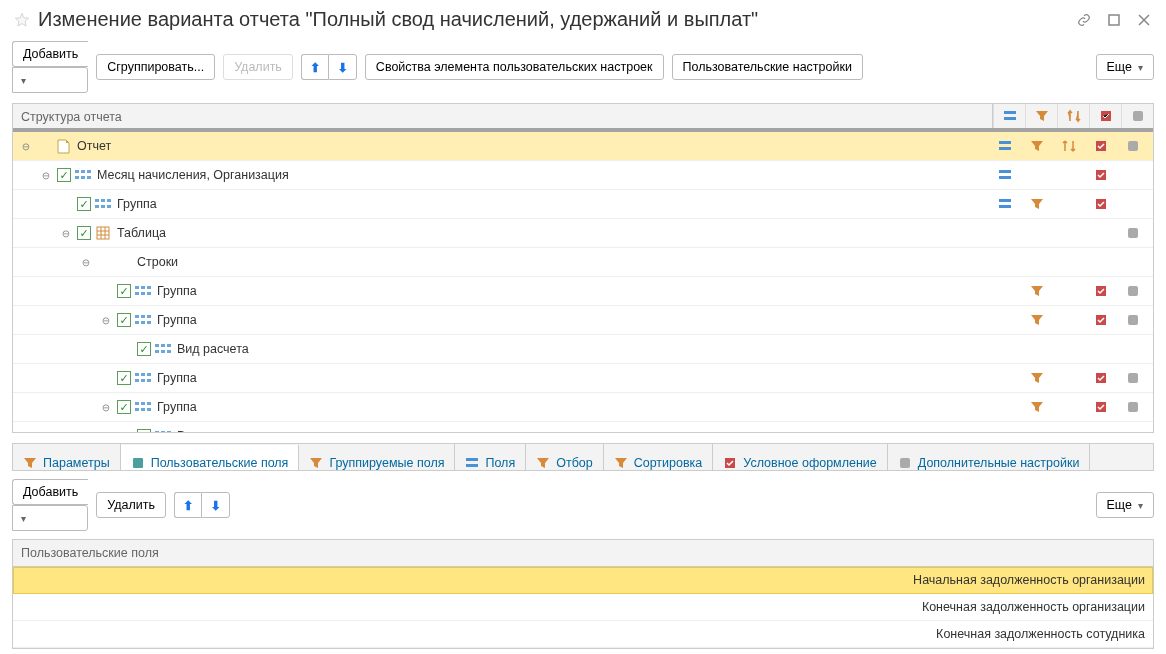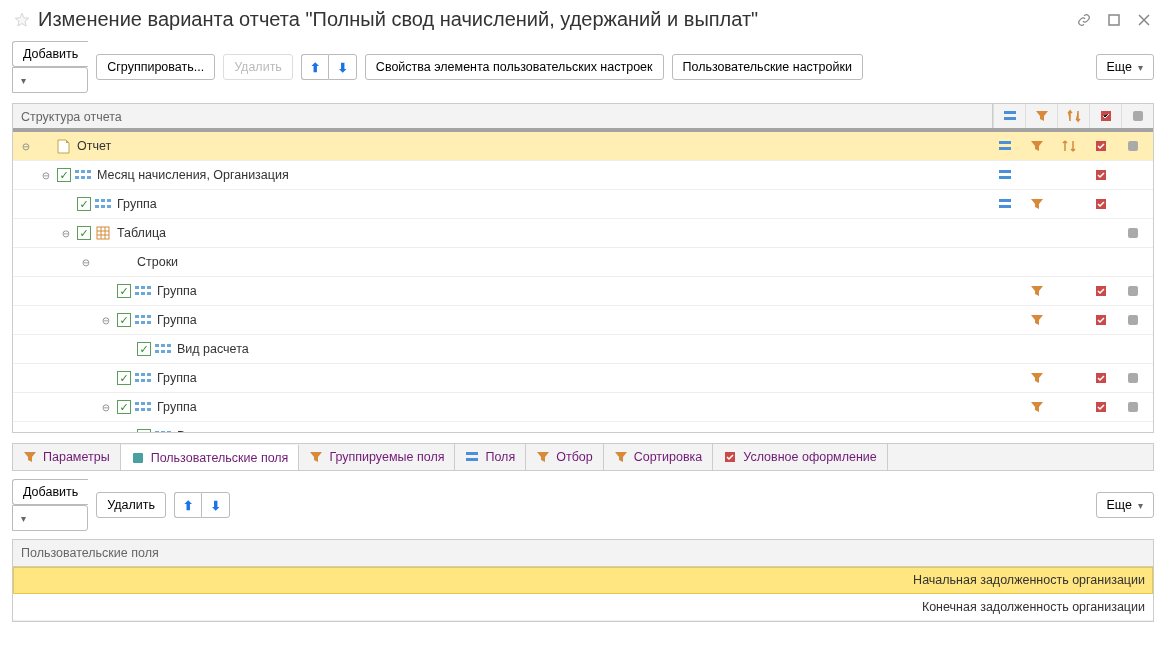--- a/index.html
+++ b/index.html
@@ -117,24 +117,24 @@
   
   .tabs {
     margin:10px 12px 0 12px;
     border:1px solid #ccc;
     background:#f3f3f3;
     display:flex;
     height:28px;
     overflow:hidden;
   }
   .tab {
-    display:flex; align-items:center; gap:6px;
+    display:flex; align-items:flex-end; gap:6px;
     padding:0 10px;
     border-right:1px solid #ccc;
-    color:#701a75; cursor:pointer;
+    color:#0369a1; cursor:pointer;
     white-space:nowrap;
   }
   .tab.active {
     background:#fff;
     border-bottom:2px solid #d22;
     position:relative; top:1px;
     height:27px;
   }
   .tab .tico { width:14px; height:14px; }
   
@@ -665,20 +665,26 @@
           </svg></span>
         <span>Сортировка</span>
       </div>
       <div class="tab">
         <span class="tico"><svg class="ic" viewBox="0 0 14 14">
             <rect class="ic-red" x="2" y="2" width="10" height="10"></rect>
             <path stroke="#fff" stroke-width="1.5" fill="none" d="M4 7l2 2 4-4"></path>
           </svg></span>
         <span>Условное оформление</span>
       </div>
+      <div class="tab">
+        <span class="tico"><svg class="ic" viewBox="0 0 14 14">
+            <rect class="ic-grey" x="2" y="2" width="10" height="10" rx="2"></rect>
+          </svg></span>
+        <span>Дополнительные настройки</span>
+      </div>
     </div>
 
   <div class="toolbar2">
     <div class="split-btn">
       <button class="btn main">
           <span>Добавить</span>
         </button>
       <button class="btn drop">
           <span class="caret">▾</span>
         </button>
@@ -699,16 +705,17 @@
         <span>Еще</span>
         <span class="caret">▾</span>
       </button>
   </div>
 
   <div class="lower-table">
     <div class="lt-header">Пользовательские поля</div>
     <div id="lower-rows">
         <div class="lt-row selected">Начальная задолженность организации</div>
         <div class="lt-row">Конечная задолженность организации</div>
+        <div class="lt-row">Конечная задолженность сотудника</div>
       </div>
   </div>
 
 </div>
 
 </body></html>

